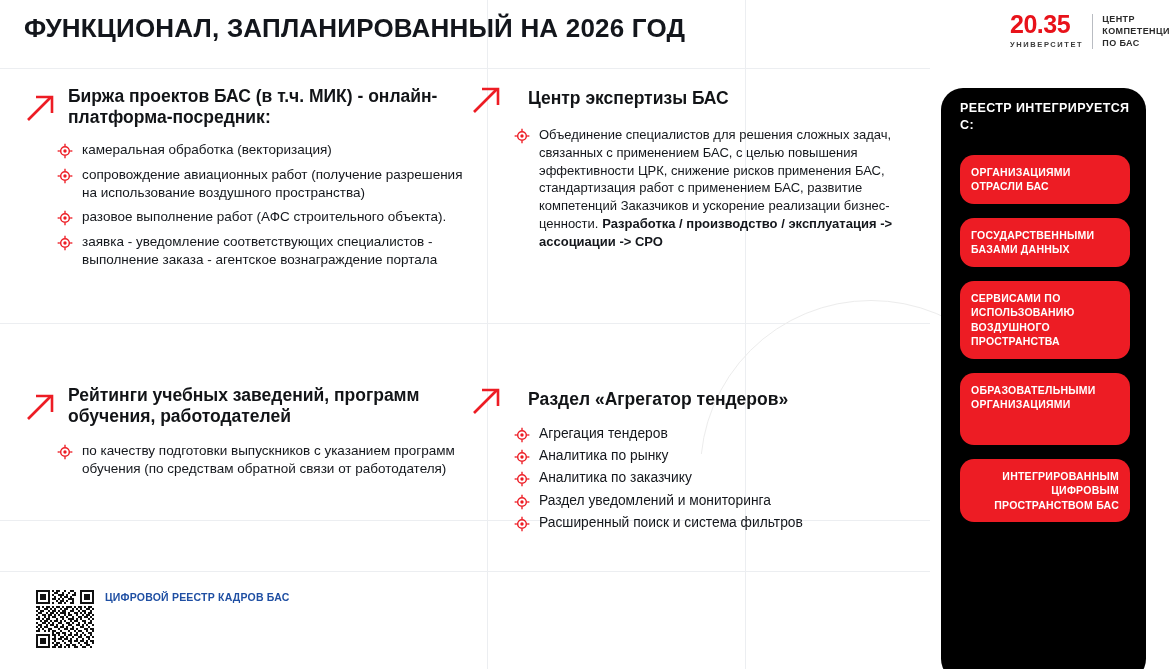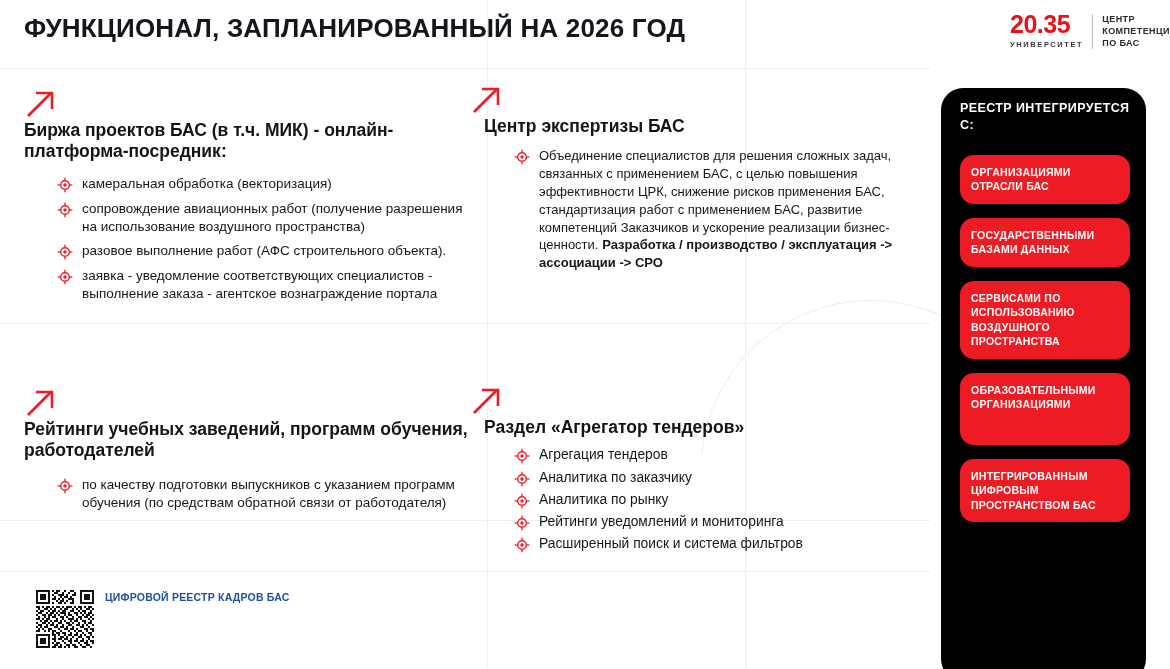--- a/index.html
+++ b/index.html
@@ -37,21 +37,21 @@
   
   .logo{position:absolute;left:962px;top:12px;display:flex;align-items:flex-start;gap:9px;margin-left:48px;}
   .logo-left{display:flex;flex-direction:column;align-items:flex-start;}
   .logo-num{font-size:25px;font-weight:800;color:#e8121a;line-height:1;letter-spacing:-.5px;}
   .logo-sub{font-size:7.5px;font-weight:700;letter-spacing:1.6px;color:#3a3a3a;margin-top:3px;}
   .logo-div{width:1px;align-self:stretch;background:#b9bcc2;margin-top:2px;}
   .logo-right{font-size:9px;font-weight:700;line-height:1.35;color:#2a2a2a;letter-spacing:.4px;padding-top:1px;}
 
   
   .block{position:absolute;}
-  .blk-head{display:flex;align-items:flex-start;flex-direction:column;}
+  .blk-head{display:flex;align-items:center;}
   .arrow-ne{flex:0 0 auto;width:34px;height:32px;margin-right:10px;margin-top:2px;}
   .blk-title{font-size:17.5px;font-weight:700;line-height:1.22;color:#121417;}
   .blk-title.indent{padding-left:14px;}
 
   ul.bullets{list-style:none;margin:0;padding:0;}
   ul.bullets li{display:flex;align-items:flex-start;margin-bottom:7px;}
   ul.bullets li .tgt{flex:0 0 auto;width:16px;height:16px;margin-right:9px;margin-top:2px;}
   ul.bullets li .txt{font-size:13.5px;line-height:1.32;color:#14171c;}
   ul.bullets.tight li{margin-bottom:4px;}
   ul.bullets.tight li .txt{font-size:13.8px;}
@@ -78,21 +78,21 @@
   }
   .chip{
     background:#ed1c24;border-radius:14px;color:#ffffff;
     font-size:10.5px;font-weight:700;line-height:1.38;letter-spacing:.25px;
     padding:10px 11px;margin-bottom:14px;box-sizing:border-box;
   }
   .chip.h1{min-height:45px;}
   .chip.h2{min-height:45px;}
   .chip.h3{min-height:68px;}
   .chip.h4{min-height:72px;}
-  .chip.h5{min-height:58px;margin-bottom:0;}
+  .chip.h5{min-height:58px;margin-bottom:0;text-align:right;}
 
   
   .footer-qr{position:absolute;left:36px;top:590px;display:flex;align-items:flex-start;gap:11px;}
   .qr{width:58px;height:58px;display:block;}
   .qr-label{font-size:10.5px;font-weight:700;line-height:1.35;color:#1f4fa3;letter-spacing:.2px;}
 </style>
 </head>
 <body>
 
 <div class="slide">
@@ -254,43 +254,43 @@
         </li>
         <li>
           <svg class="tgt" viewBox="0 0 20 20">
             <circle cx="10" cy="10" r="5.4" fill="none" stroke="#ED1C24" stroke-width="1.8"></circle>
             <circle cx="10" cy="10" r="2.1" fill="#ED1C24"></circle>
             <line x1="10" y1="0.8" x2="10" y2="3.6" stroke="#ED1C24" stroke-width="1.7"></line>
             <line x1="10" y1="16.4" x2="10" y2="19.2" stroke="#ED1C24" stroke-width="1.7"></line>
             <line x1="0.8" y1="10" x2="3.6" y2="10" stroke="#ED1C24" stroke-width="1.7"></line>
             <line x1="16.4" y1="10" x2="19.2" y2="10" stroke="#ED1C24" stroke-width="1.7"></line>
           </svg>
+          <span class="txt">Аналитика по рынку</span>
+        </li>
+        <li>
+          <svg class="tgt" viewBox="0 0 20 20">
+            <circle cx="10" cy="10" r="5.4" fill="none" stroke="#ED1C24" stroke-width="1.8"></circle>
+            <circle cx="10" cy="10" r="2.1" fill="#ED1C24"></circle>
+            <line x1="10" y1="0.8" x2="10" y2="3.6" stroke="#ED1C24" stroke-width="1.7"></line>
+            <line x1="10" y1="16.4" x2="10" y2="19.2" stroke="#ED1C24" stroke-width="1.7"></line>
+            <line x1="0.8" y1="10" x2="3.6" y2="10" stroke="#ED1C24" stroke-width="1.7"></line>
+            <line x1="16.4" y1="10" x2="19.2" y2="10" stroke="#ED1C24" stroke-width="1.7"></line>
+          </svg>
           <span class="txt">Аналитика по заказчику</span>
         </li>
         <li>
           <svg class="tgt" viewBox="0 0 20 20">
             <circle cx="10" cy="10" r="5.4" fill="none" stroke="#ED1C24" stroke-width="1.8"></circle>
             <circle cx="10" cy="10" r="2.1" fill="#ED1C24"></circle>
             <line x1="10" y1="0.8" x2="10" y2="3.6" stroke="#ED1C24" stroke-width="1.7"></line>
             <line x1="10" y1="16.4" x2="10" y2="19.2" stroke="#ED1C24" stroke-width="1.7"></line>
             <line x1="0.8" y1="10" x2="3.6" y2="10" stroke="#ED1C24" stroke-width="1.7"></line>
             <line x1="16.4" y1="10" x2="19.2" y2="10" stroke="#ED1C24" stroke-width="1.7"></line>
           </svg>
-          <span class="txt">Аналитика по рынку</span>
-        </li>
-        <li>
-          <svg class="tgt" viewBox="0 0 20 20">
-            <circle cx="10" cy="10" r="5.4" fill="none" stroke="#ED1C24" stroke-width="1.8"></circle>
-            <circle cx="10" cy="10" r="2.1" fill="#ED1C24"></circle>
-            <line x1="10" y1="0.8" x2="10" y2="3.6" stroke="#ED1C24" stroke-width="1.7"></line>
-            <line x1="10" y1="16.4" x2="10" y2="19.2" stroke="#ED1C24" stroke-width="1.7"></line>
-            <line x1="0.8" y1="10" x2="3.6" y2="10" stroke="#ED1C24" stroke-width="1.7"></line>
-            <line x1="16.4" y1="10" x2="19.2" y2="10" stroke="#ED1C24" stroke-width="1.7"></line>
-          </svg>
-          <span class="txt">Рейтинги уведомлений и мониторинга</span>
+          <span class="txt">Раздел уведомлений и мониторинга</span>
         </li>
         <li>
           <svg class="tgt" viewBox="0 0 20 20">
             <circle cx="10" cy="10" r="5.4" fill="none" stroke="#ED1C24" stroke-width="1.8"></circle>
             <circle cx="10" cy="10" r="2.1" fill="#ED1C24"></circle>
             <line x1="10" y1="0.8" x2="10" y2="3.6" stroke="#ED1C24" stroke-width="1.7"></line>
             <line x1="10" y1="16.4" x2="10" y2="19.2" stroke="#ED1C24" stroke-width="1.7"></line>
             <line x1="0.8" y1="10" x2="3.6" y2="10" stroke="#ED1C24" stroke-width="1.7"></line>
             <line x1="16.4" y1="10" x2="19.2" y2="10" stroke="#ED1C24" stroke-width="1.7"></line>
           </svg>

